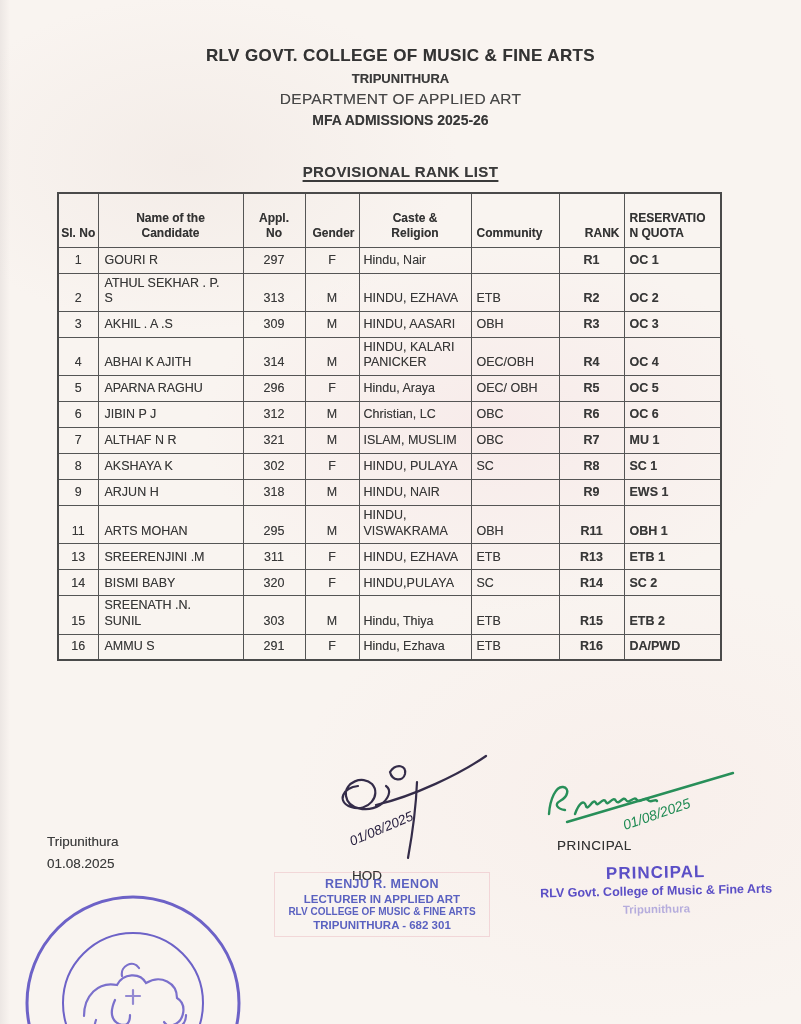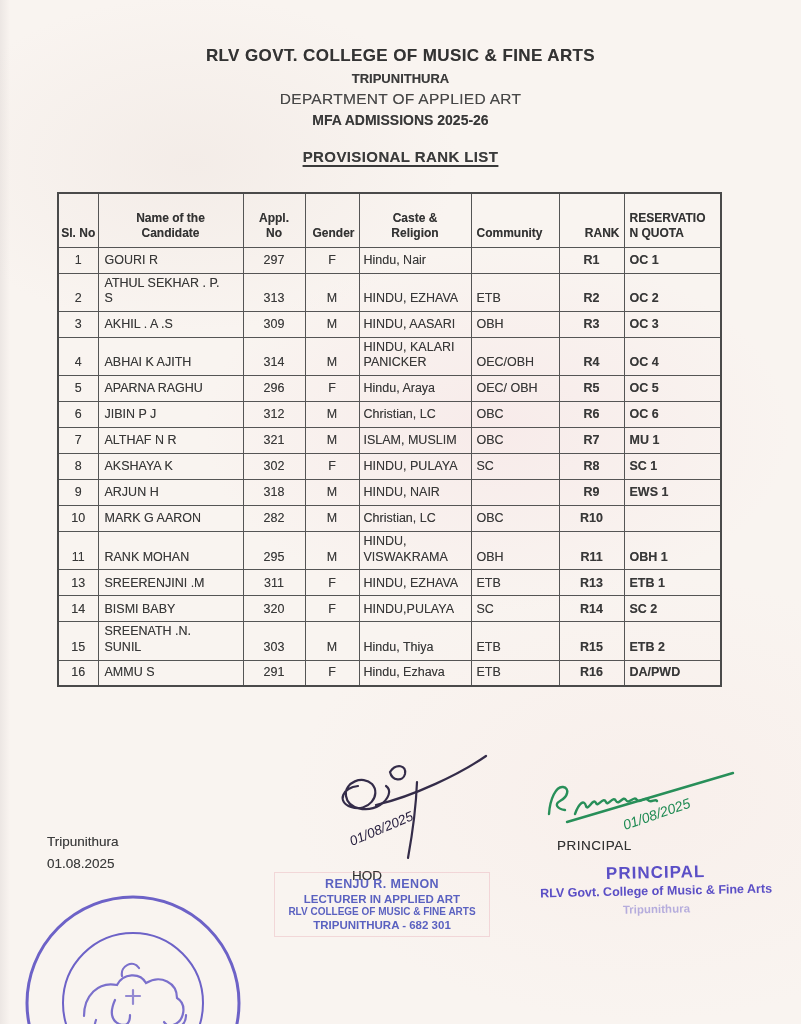--- a/index.html
+++ b/index.html
@@ -20,21 +20,21 @@
   }
   .soft{ text-shadow:0 0 .5px rgba(70,70,70,.5); }
 
   
   .doc-header{ position:absolute; top:46px; left:0; width:100%; text-align:center; }
   .h-line1{ font-size:17px; font-weight:bold; letter-spacing:.4px; color:#333; }
   .h-line2{ font-size:13px; font-weight:bold; margin-top:5px; color:#3a3a3a; }
   .h-line3{ font-size:15.5px; font-weight:normal; margin-top:4px; color:#474747; letter-spacing:.3px; }
   .h-line4{ font-size:14px; font-weight:bold; margin-top:4px; color:#383838; }
   .doc-title{
-    position:absolute; top:148px; left:0; width:100%; text-align:center;
+    position:absolute; top:163px; left:0; width:100%; text-align:center;
     font-size:15px; font-weight:bold; color:#3a3a3a; letter-spacing:.4px;
     text-decoration:underline; text-underline-offset:3px; text-decoration-thickness:1.5px;
   }
 
   
   table.rank{
     position:absolute; left:57px; top:192px; width:663px;
     border-collapse:collapse; table-layout:fixed;
     font-size:12.5px; color:#383838;
   }
@@ -213,32 +213,22 @@
           <td class="c-sl">9</td>
           <td class="c-name">ARJUN H</td>
           <td class="c-appl">318</td>
           <td class="c-gender">M</td>
           <td class="c-caste">HINDU, NAIR</td>
           <td class="c-community"></td>
           <td class="c-rank">R9</td>
           <td class="c-quota">EWS 1</td>
         </tr>
         <tr>
-          <td class="c-sl">10</td>
-          <td class="c-name">MARK G AARON</td>
-          <td class="c-appl">282</td>
-          <td class="c-gender">M</td>
-          <td class="c-caste">Christian, LC</td>
-          <td class="c-community">OBC</td>
-          <td class="c-rank">R10</td>
-          <td class="c-quota"></td>
-        </tr>
-        <tr>
           <td class="c-sl">11</td>
-          <td class="c-name">RANK MOHAN</td>
+          <td class="c-name">ARTS MOHAN</td>
           <td class="c-appl">295</td>
           <td class="c-gender">M</td>
           <td class="c-caste">HINDU, VISWAKRAMA</td>
           <td class="c-community">OBH</td>
           <td class="c-rank">R11</td>
           <td class="c-quota">OBH 1</td>
         </tr>
         <tr>
           <td class="c-sl">13</td>
           <td class="c-name">SREERENJINI .M</td>

